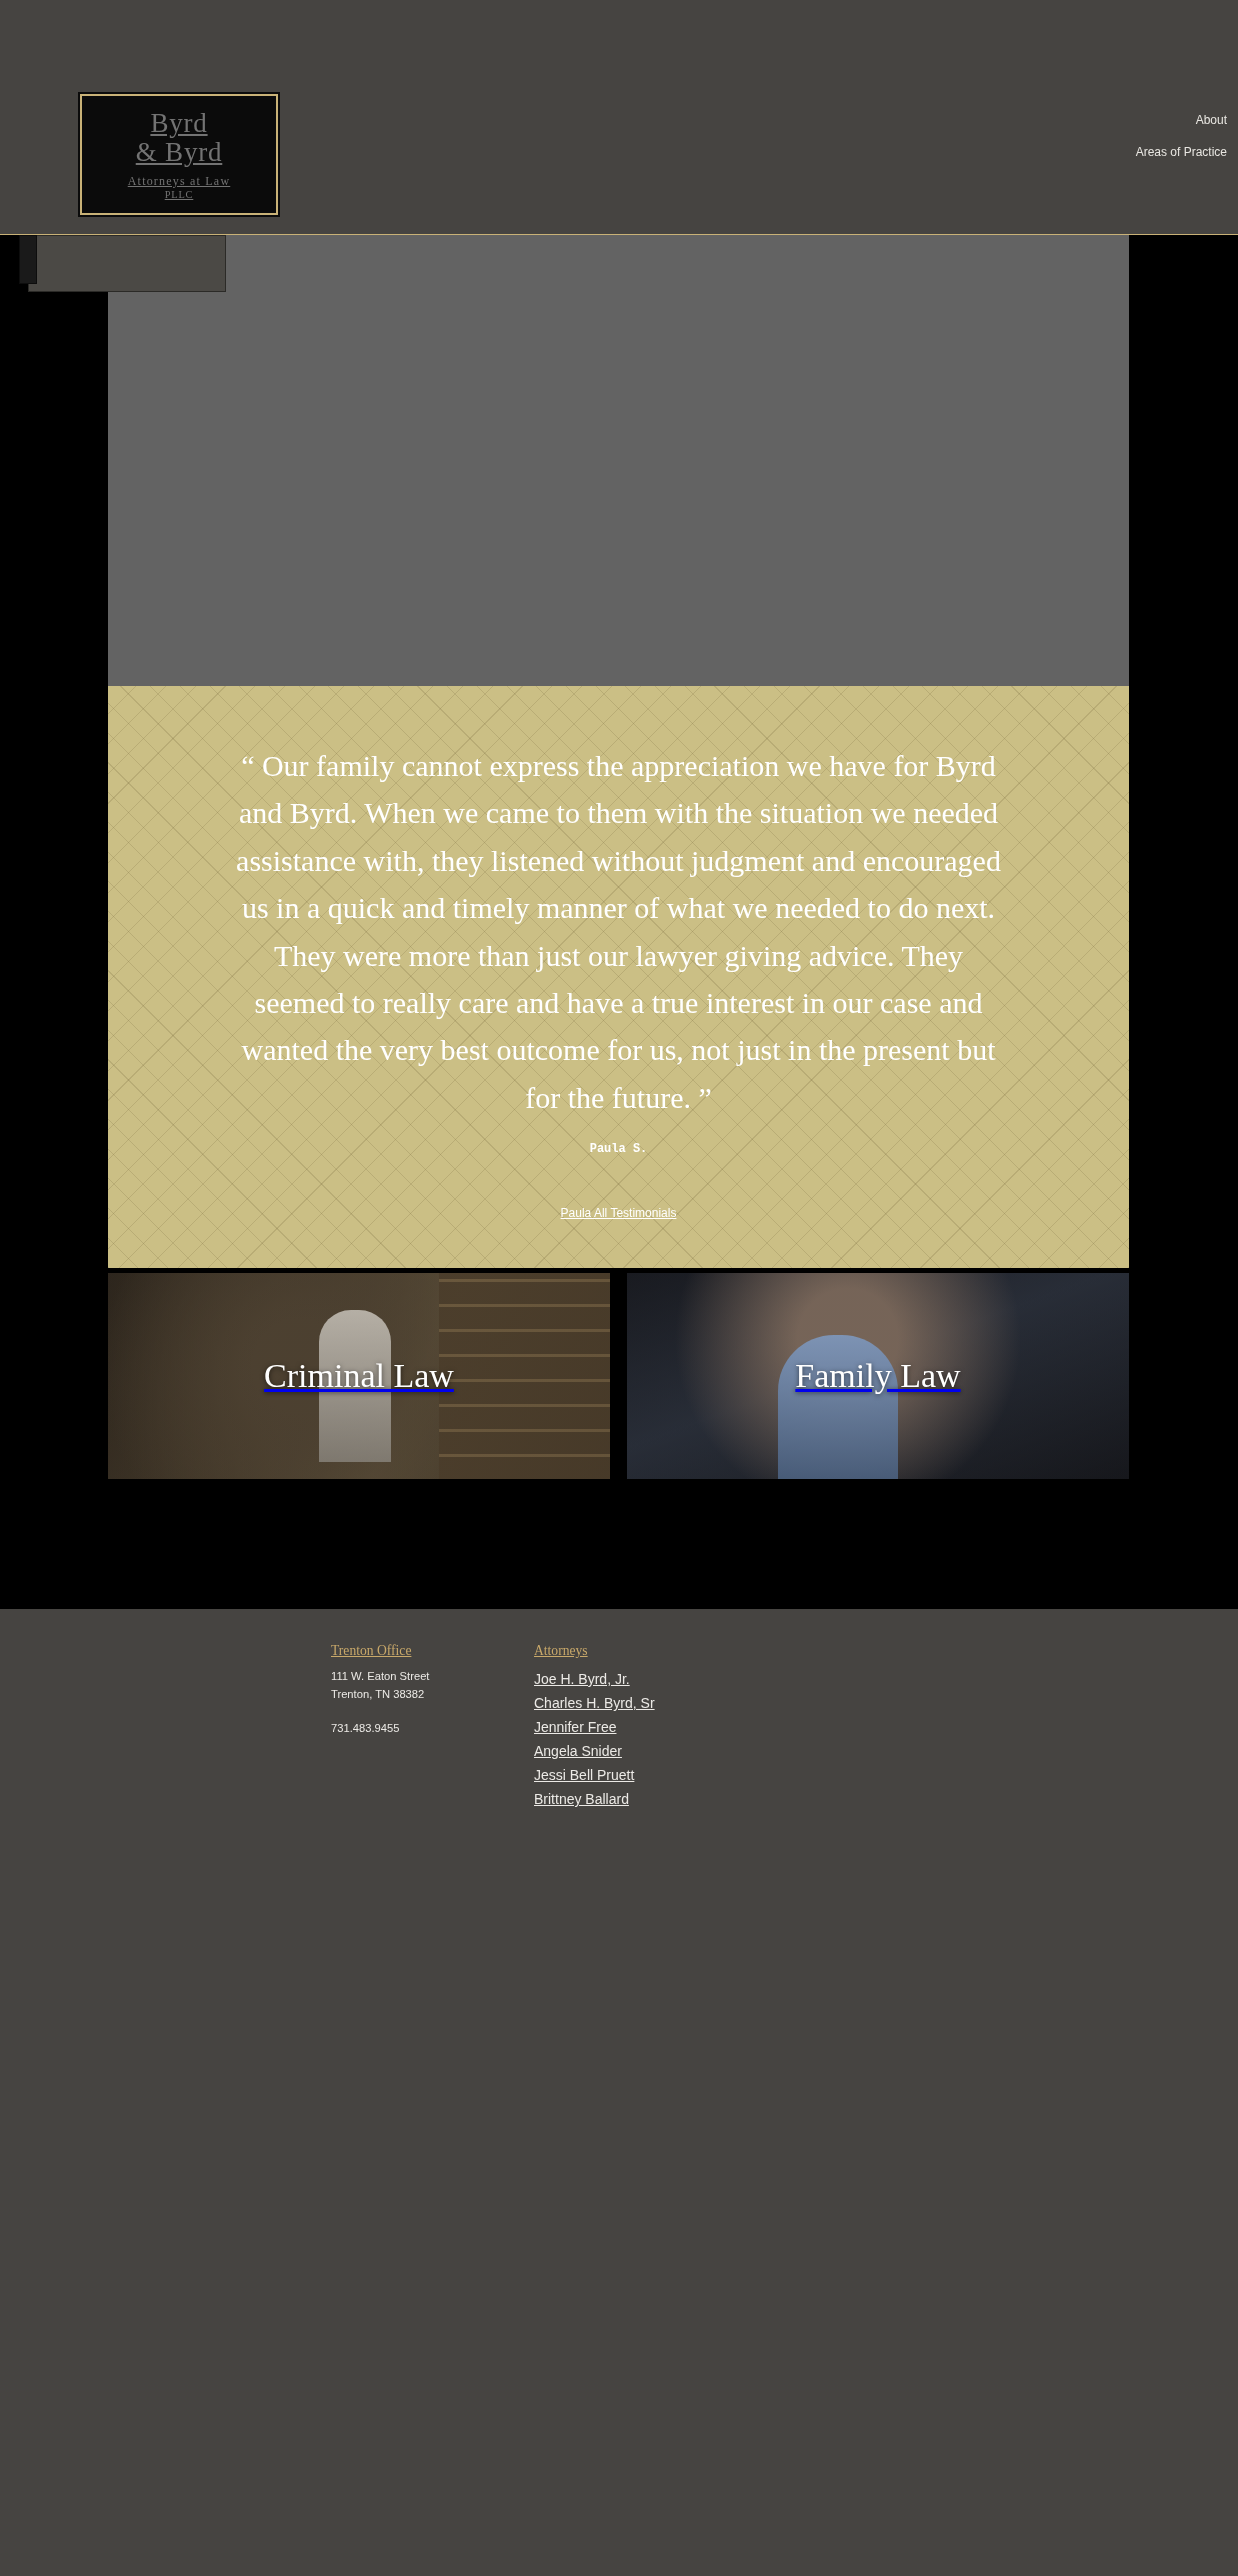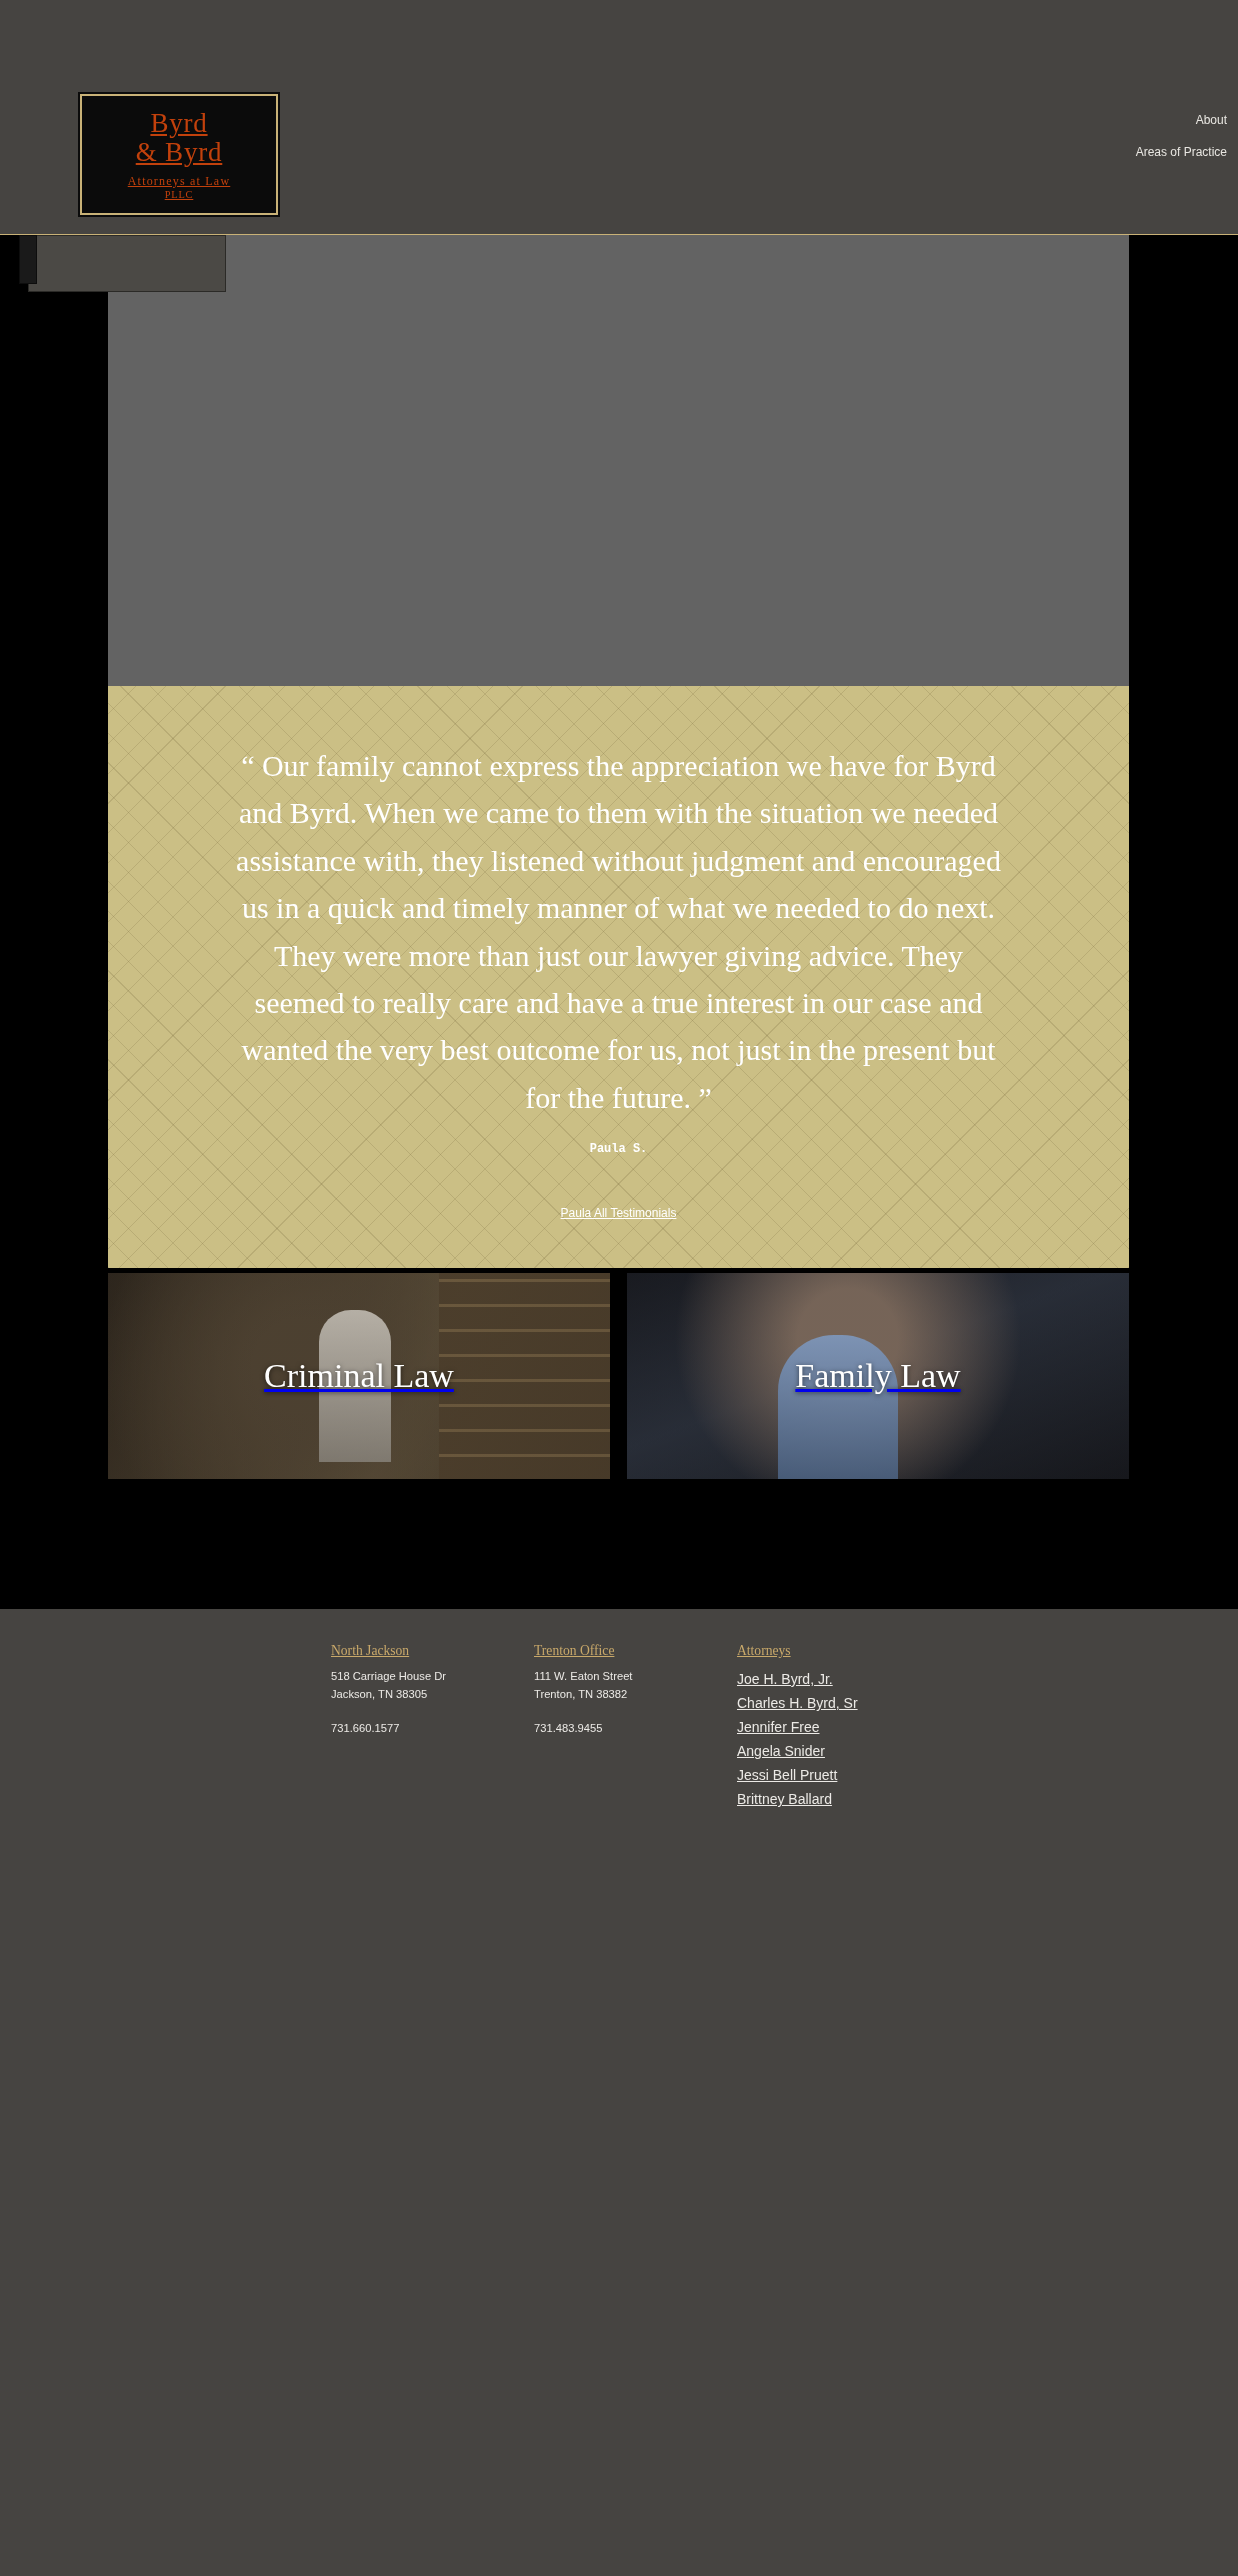--- a/index.html
+++ b/index.html
@@ -18,21 +18,21 @@
     border-bottom: 1.6px solid #c9b277;
   }
   .logo-box {
     position: absolute; left: 80px; top: 94px;
     width: 198px; height: 121px;
     background: #0b0b0b;
     border: 2.4px solid #c9b277;
     outline: 2.4px solid #0b0b0b;
     display: flex; flex-direction: column;
     align-items: center; justify-content: center;
-    color: #c2410c;
+    color: #737373;
     font-family: "Liberation Serif", serif;
     text-align: center;
   }
   .logo-line1 { font-size: 27px; letter-spacing: 0.8px; line-height: 1.08; }
   .logo-line2 { font-size: 27px; letter-spacing: 0.8px; line-height: 1.08; }
   .logo-line3 { font-size: 12px; letter-spacing: 1.2px; margin-top: 6.4px; }
   .logo-line4 { font-size: 10.4px; letter-spacing: 0.8px; }
 
   .nav {
     position: absolute; right: 0; top: 104px;
@@ -238,26 +238,20 @@
     </a>
     <a class="tile tile-family" href="#">
       <span class="tile-label">Family Law</span>
     </a>
   </div>
 </div>
 
 <div class="site-footer">
   <div class="footer-inner">
 
-    <div class="footer-col">
-      <a class="footer-head" href="#">North Jackson</a>
-      <div class="footer-line">518 Carriage House Dr</div>
-      <div class="footer-line">Jackson, TN 38305</div>
-      <div class="footer-phone">731.660.1577</div>
-    </div>
 
 
     <div class="footer-col">
       <a class="footer-head" href="#">Trenton Office</a>
       <div class="footer-line">111 W. Eaton Street</div>
       <div class="footer-line">Trenton, TN 38382</div>
       <div class="footer-phone">731.483.9455</div>
     </div>
 
     <div class="footer-col">

